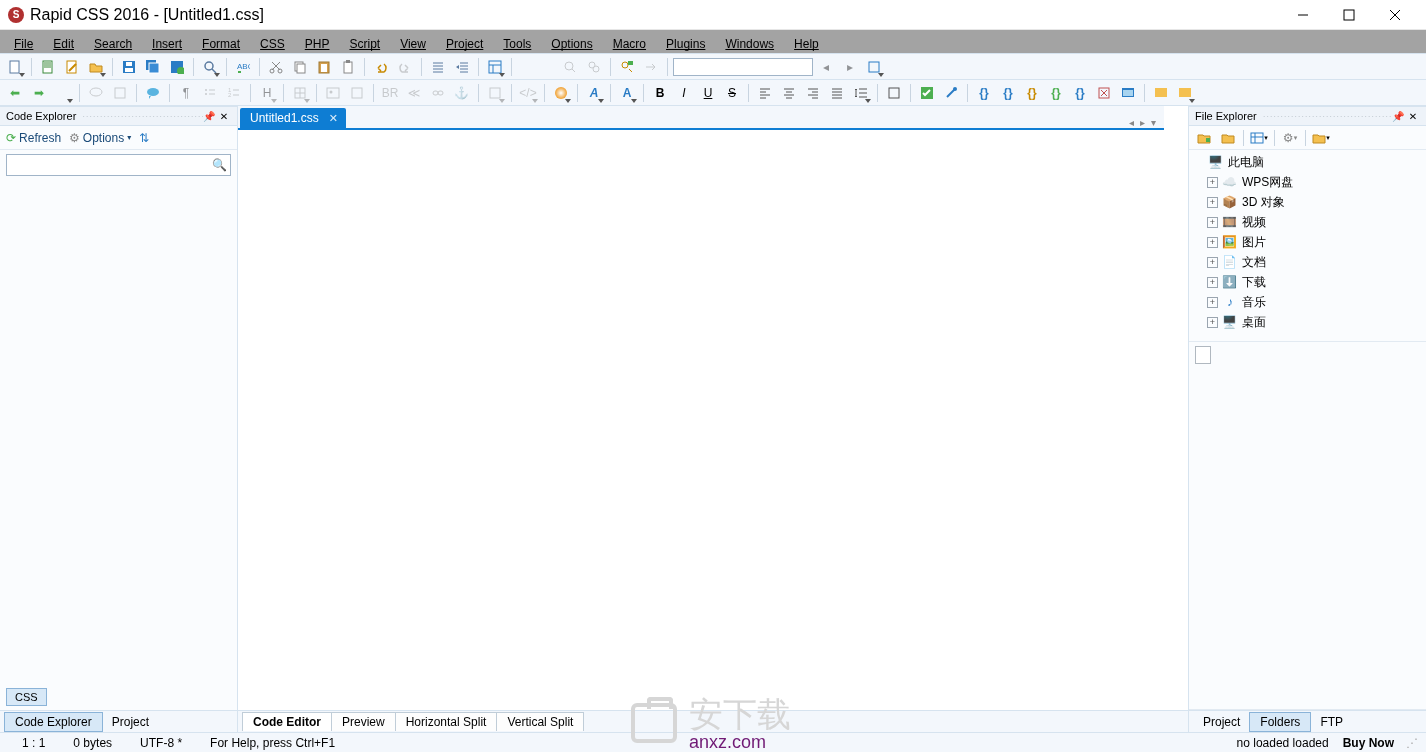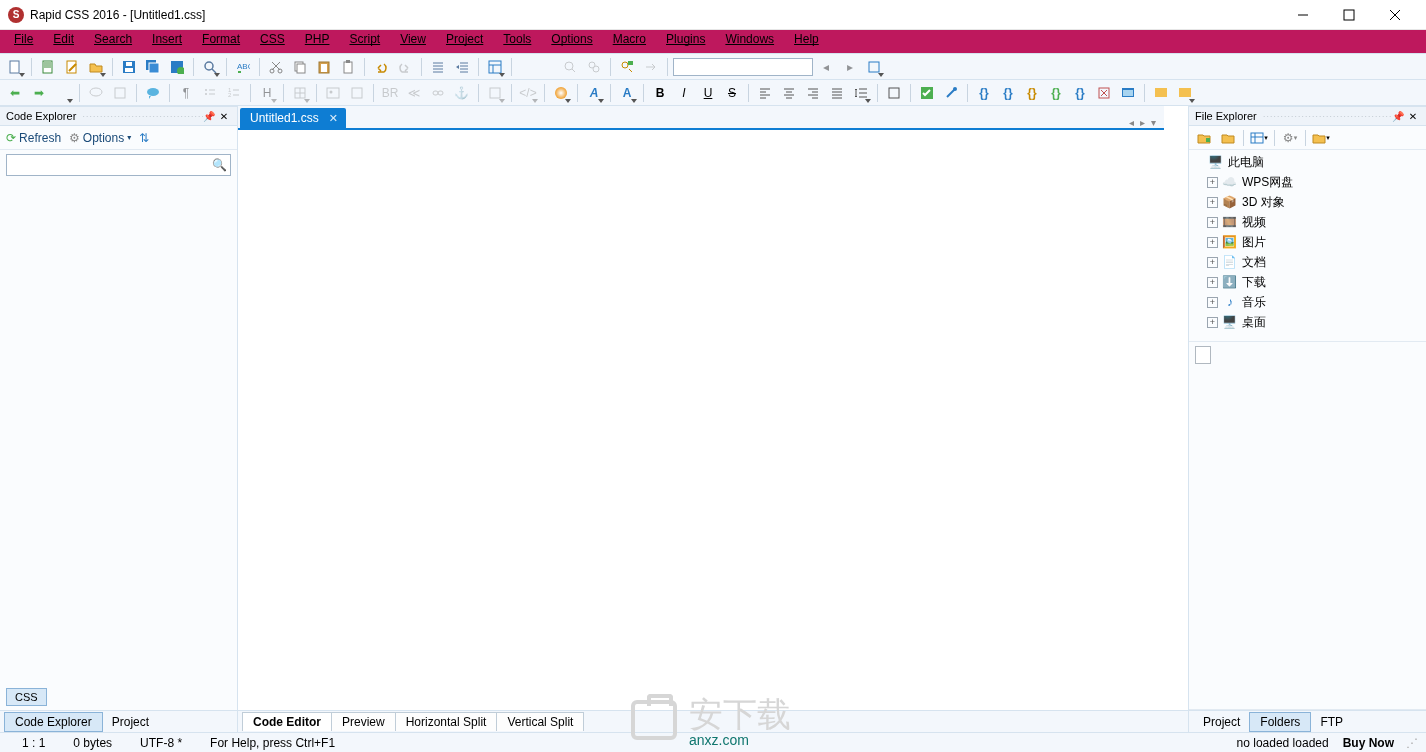--- a/index.html
+++ b/index.html
@@ -1,21 +1,21 @@
 <!DOCTYPE html>
 <html><head>
 <meta charset="utf-8">
 <style>
 * { box-sizing: border-box; margin: 0; padding: 0; font-family: "Segoe UI", Tahoma, sans-serif; }
 body { width: 1426px; height: 752px; background: #fff; overflow: hidden; display: flex; flex-direction: column; font-size: 12px; color: #000; }
 .titlebar { height: 30px; background: #fff; display: flex; align-items: center; padding: 0 8px; border-bottom: 1px solid #e6e6e6; }
 .titlebar .app-icon { width: 16px; height: 16px; background: #b03030; border-radius: 50%; margin-right: 6px; display:flex;align-items:center;justify-content:center;color:#fff;font-weight:bold;font-size:10px;}
-.titlebar .title { flex: 1; font-size: 12px; }
+.titlebar .title { flex: 1; font-size: 16px; }
 .titlebar .win-btn { width: 46px; height: 30px; display: flex; align-items: center; justify-content: center; cursor: default; }
-.menubar { height: 24px; background: #be185d; display: flex; align-items: flex-start; padding: 0 6px; gap: 4px; border-bottom: 1px solid #d6e3ef; }
+.menubar { height: 24px; background: #a3a3a3; display: flex; align-items: flex-end; padding: 0 6px; gap: 4px; border-bottom: 1px solid #d6e3ef; }
 .menubar .menu-item { padding: 2px 8px; font-size: 12px; cursor: default; position:relative;}
 .menubar .underline { text-decoration: underline; text-decoration-skip-ink: none; }
 .toolbar { height: 26px; background: #f3f7fc; border-bottom: 1px solid #d6e3ef; display: flex; align-items: center; padding: 0 4px; gap: 2px; }
 .toolbar .tb-btn { width: 22px; height: 22px; display: flex; align-items: center; justify-content: center; cursor: default; border-radius: 2px; position:relative;}
 .toolbar .sep { width: 1px; height: 18px; background: #c8d4e0; margin: 0 3px; }
 .toolbar .tb-btn.disabled { opacity: .4; }
 .toolbar .combo { width:140px; height:18px; border:1px solid #a0b4c8; background:#fff; }
 .drop-caret { position:absolute; right:1px; bottom:1px; width:0;height:0;border-left:3px solid transparent;border-right:3px solid transparent;border-top:4px solid #555;}
 .main-area { flex: 1; display: flex; min-height: 0; }
 .left-panel { width: 238px; display: flex; flex-direction: column; background: #fafcfe; border-right: 1px solid #d6e3ef; }
@@ -37,21 +37,21 @@
 .doc-tabs .tab .close-x { font-size: 11px; cursor: default; opacity:.85;}
 .doc-tabs .nav-arrows { margin-left: auto; padding: 0 8px; display: flex; gap: 6px; color: #888; font-size: 10px;}
 .editor { flex: 1; display: flex; background: #fff; position: relative; align-items: center; }
 .editor .gutter { width: 20px; background: #f7fafc; border-right: 1px solid #e2eaf2; }
 .editor .text-area { flex: 1; position: relative; }
 .editor .ruler { position: absolute; left: 740px; top: 0; bottom: 0; width: 1px; background: #e4e4e4; }
 .watermark { position:absolute; left:50%; top:260px; transform:translateX(-50%); color:#d6d6d6; display:flex; align-items:center; gap:12px; font-family:"Microsoft YaHei",sans-serif;}
 .watermark .wm-icon { width:46px;height:40px; border:4px solid #d6d6d6; border-radius:6px; position:relative;}
 .watermark .wm-icon::before{content:"";position:absolute;top:-10px;left:12px;width:18px;height:8px;border:4px solid #d6d6d6;border-bottom:none;border-radius:4px 4px 0 0;}
 .watermark .big{font-size:34px;color:#d6d6d6;}
-.watermark .sub{font-size:14px;color:#0f766e;display:block;margin-top:-6px;}
+.watermark .sub{font-size:18px;color:#701a75;display:block;margin-top:-6px;}
 .right-panel { width: 238px; display: flex; flex-direction: column; background: #fafcfe; border-left: 1px solid #d6e3ef; margin-left: 24px; }
 .right-toolbar { height: 24px; display: flex; align-items: center; padding: 0 4px; gap: 2px; border-bottom:1px solid #e2eaf2;}
 .right-toolbar .rtb { width: 22px; height: 20px; display: flex; align-items: center; justify-content: center; cursor: default; }
 .right-toolbar .sep2 { width:1px;height:16px;background:#c8d4e0;margin:0 2px;}
 .tree { flex: 1; overflow: auto; padding: 2px 4px; }
 .tree .node { display: flex; align-items: center; height: 20px; gap: 4px; white-space: nowrap; font-size:12px;}
 .tree .exp { width: 11px; height: 11px; border: 1px solid #9aa5b0; display: flex; align-items: center; justify-content: center; font-size: 9px; line-height: 1; color: #555; cursor: default; visibility:hidden;}
 .tree .node.has-exp .exp{visibility:visible;}
 .tree .ic { width: 16px; height: 16px; display: flex; align-items: center; justify-content: center; font-size:12px;}
 .right-filebox{padding:4px 6px;border-top:1px solid #e2eaf2;border-bottom:1px solid #e2eaf2;height:369px;}

